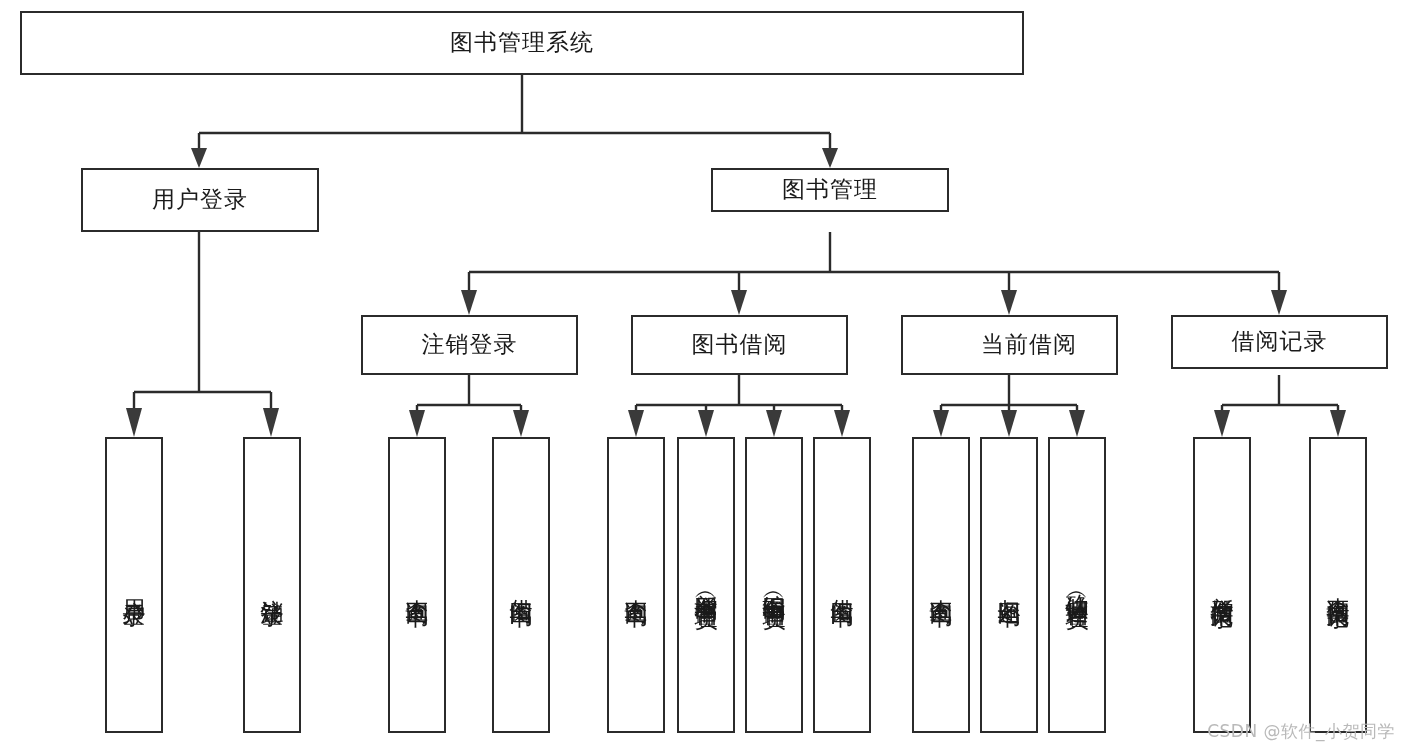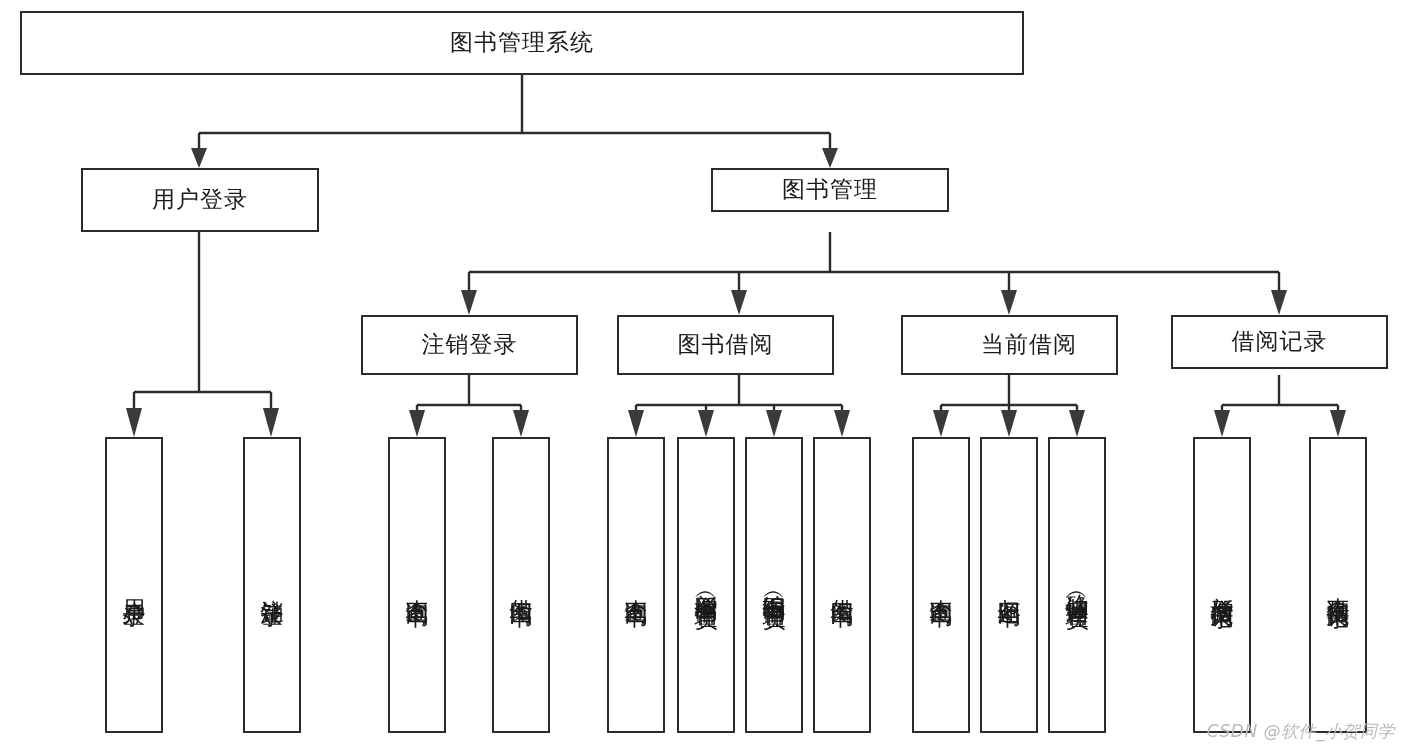--- a/index.html
+++ b/index.html
@@ -65,21 +65,20 @@
     stroke: none;
   }
   .watermark {
     position: absolute;
     right: 10px;
     bottom: 4px;
     font-size: 17px;
     color: #b9b9b9;
     white-space: nowrap;
     letter-spacing: 0.5px;
-    font-style: italic;
   }
 </style>
 </head>
 <body>
 
 <div id="canvas">
 
   <svg id="edges" viewBox="0 0 1405 747">
     <defs></defs>
 
@@ -153,21 +152,21 @@
   <div class="node horiz" style="left:81px; top:168px; width:238px; height:64px;">
     <span>用户登录</span>
   </div>
   <div class="node horiz" style="left:711px; top:168px; width:238px; height:44px;">
     <span>图书管理</span>
   </div>
 
   <div class="node horiz" style="left:361px; top:315px; width:217px; height:60px;">
     <span>注销登录</span>
   </div>
-  <div class="node horiz" style="left:617px; top:315px; width:217px; height:60px;">
+  <div class="node horiz" style="left:631px; top:315px; width:217px; height:60px;">
     <span>图书借阅</span>
   </div>
   <div class="node horiz" style="left:901px; top:315px; width:217px; height:60px;padding-left:39px;">
     <span>当前借阅</span>
   </div>
   <div class="node horiz" style="left:1171px; top:315px; width:217px; height:54px;">
     <span>借阅记录</span>
   </div>
 
   <div class="node vert" style="left:105px; top:437px; width:58px; height:296px;">

